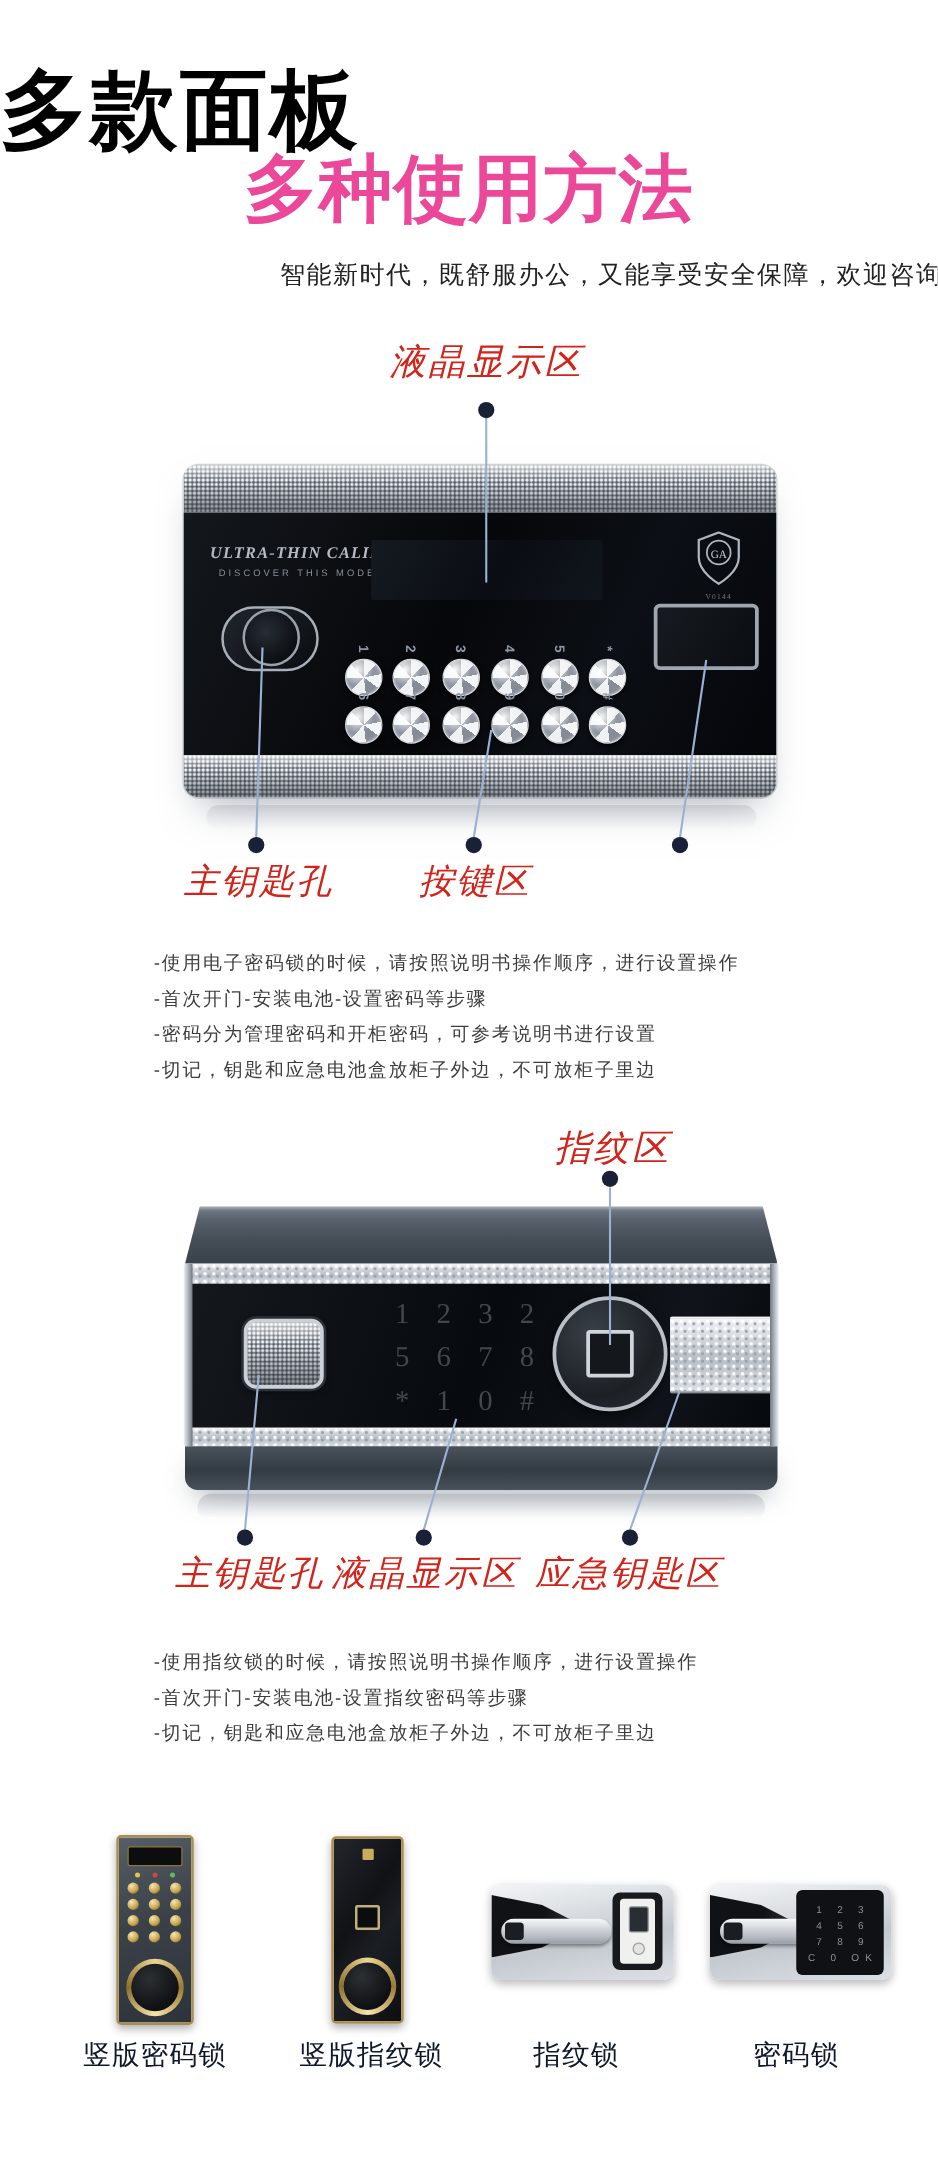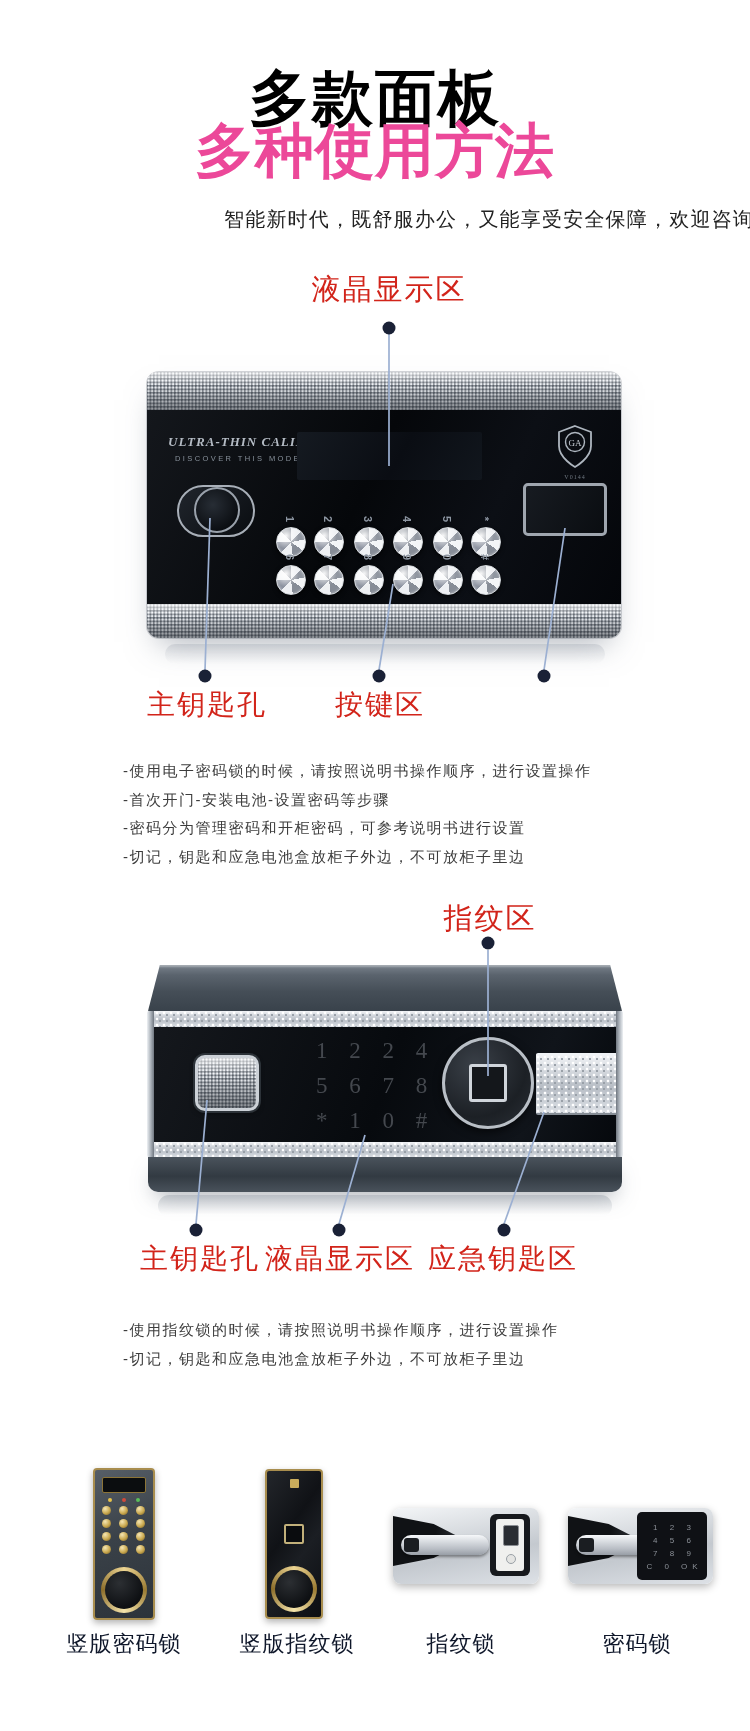--- a/index.html
+++ b/index.html
@@ -1,29 +1,29 @@
 <!DOCTYPE html>
 <html><head>
 <meta charset="utf-8">
 <style>
   html,body{margin:0;padding:0;background:#fff;}
   .page{position:relative;width:750px;height:1731px;margin:0 auto;background:#fff;
         font-family:"Liberation Sans",sans-serif;overflow:hidden;}
 
   
-  .title1{position:absolute;top:42px;left:0;width:100%;text-align:center;
-          font-size:61px;font-weight:900;color:#000;letter-spacing:2px;z-index:2;margin-top:16px;}
+  .title1{position:absolute;top:42px;left:0;width:100%;text-align:left;
+          font-size:70px;font-weight:900;color:#000;letter-spacing:2px;z-index:2;}
   .title2{position:absolute;top:112px;left:0;width:100%;text-align:center;
           font-size:59px;font-weight:800;color:#ec4899;letter-spacing:1px;z-index:2;}
   .subtitle{position:absolute;top:206px;left:4px;width:100%;text-align:right;
           font-size:20px;color:#222;letter-spacing:1.2px;z-index:2;}
 
   
   .red-label{position:absolute;transform:translateX(-50%);color:#d2241a;
-          font-size:28px;letter-spacing:2px;white-space:nowrap;z-index:6;}
+          font-size:28px;letter-spacing:2px;white-space:nowrap;z-index:6;font-style:italic;}
   .red-label.big{font-size:29px;}
 
   
   .overlay{position:absolute;left:0;top:0;z-index:5;pointer-events:none;}
 
   
   .mesh{background-color:#9aa0a8;
     background-image:
       linear-gradient(180deg,rgba(255,255,255,.65),rgba(255,255,255,0) 35%,rgba(35,40,47,.45) 92%),
       radial-gradient(circle at 1.6px 1.6px,#f4f6f8 .7px,#aab0b8 1.3px,#545a62 1.9px);
@@ -270,38 +270,39 @@
   <div class="red-label" style="left:200px;top:1240px">主钥匙孔</div>
   <div class="red-label" style="left:340px;top:1240px">液晶显示区</div>
   <div class="red-label" style="left:503px;top:1240px">应急钥匙区</div>
 
   <div class="panel2">
     <div class="p2-bevel-top"></div>
     <div class="p2-sparkle sparkle"></div>
     <div class="p2-face">
       <div class="p2-meshkey mesh"></div>
       <div class="p2-digits">
-        <div class="p2row">1 2 2 4</div>
+        <div class="p2row">1 2 3 2</div>
         <div class="p2row">5 6 7 8</div>
         <div class="p2row">* 1 0 #</div>
       </div>
       <div class="p2-finger">
         <div class="p2-sensor"></div>
       </div>
       <div class="p2-sparkright sparkle"></div>
     </div>
     <div class="p2-sparkle-b sparkle"></div>
     <div class="p2-bevel-bottom"></div>
     <div class="p2-rail left"></div>
     <div class="p2-rail right"></div>
     <div class="p2-reflect"></div>
   </div>
 
   <div class="notes" style="top:1316px">
     <div>-使用指纹锁的时候，请按照说明书操作顺序，进行设置操作</div>
+    <div>-首次开门-安装电池-设置指纹密码等步骤</div>
     <div>-切记，钥匙和应急电池盒放柜子外边，不可放柜子里边</div>
   </div>
 
   <div class="prod pv pv1">
     <div class="pv1-window"></div>
     <div class="pv1-leds">
       <span class="led y"></span>
       <span class="led r"></span>
       <span class="led g"></span>
     </div>

